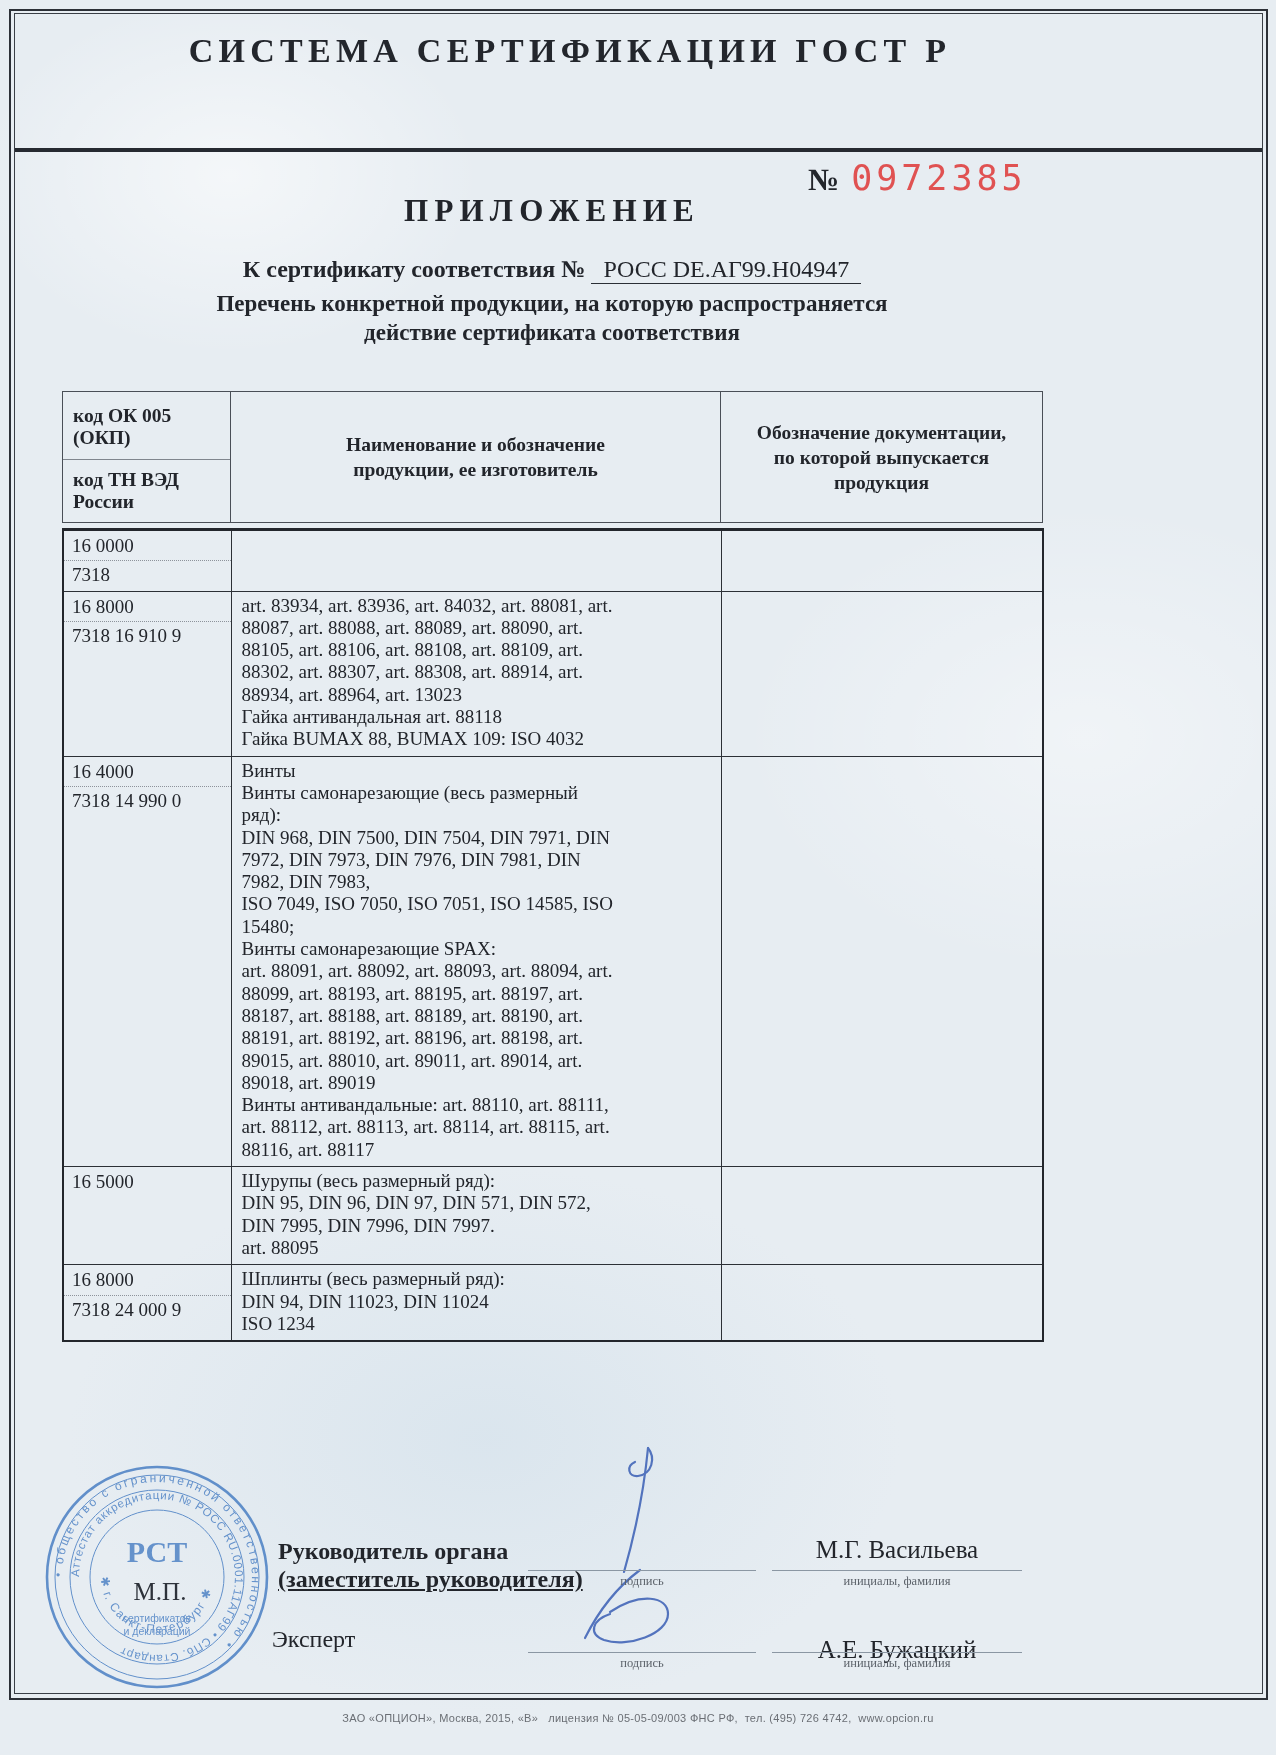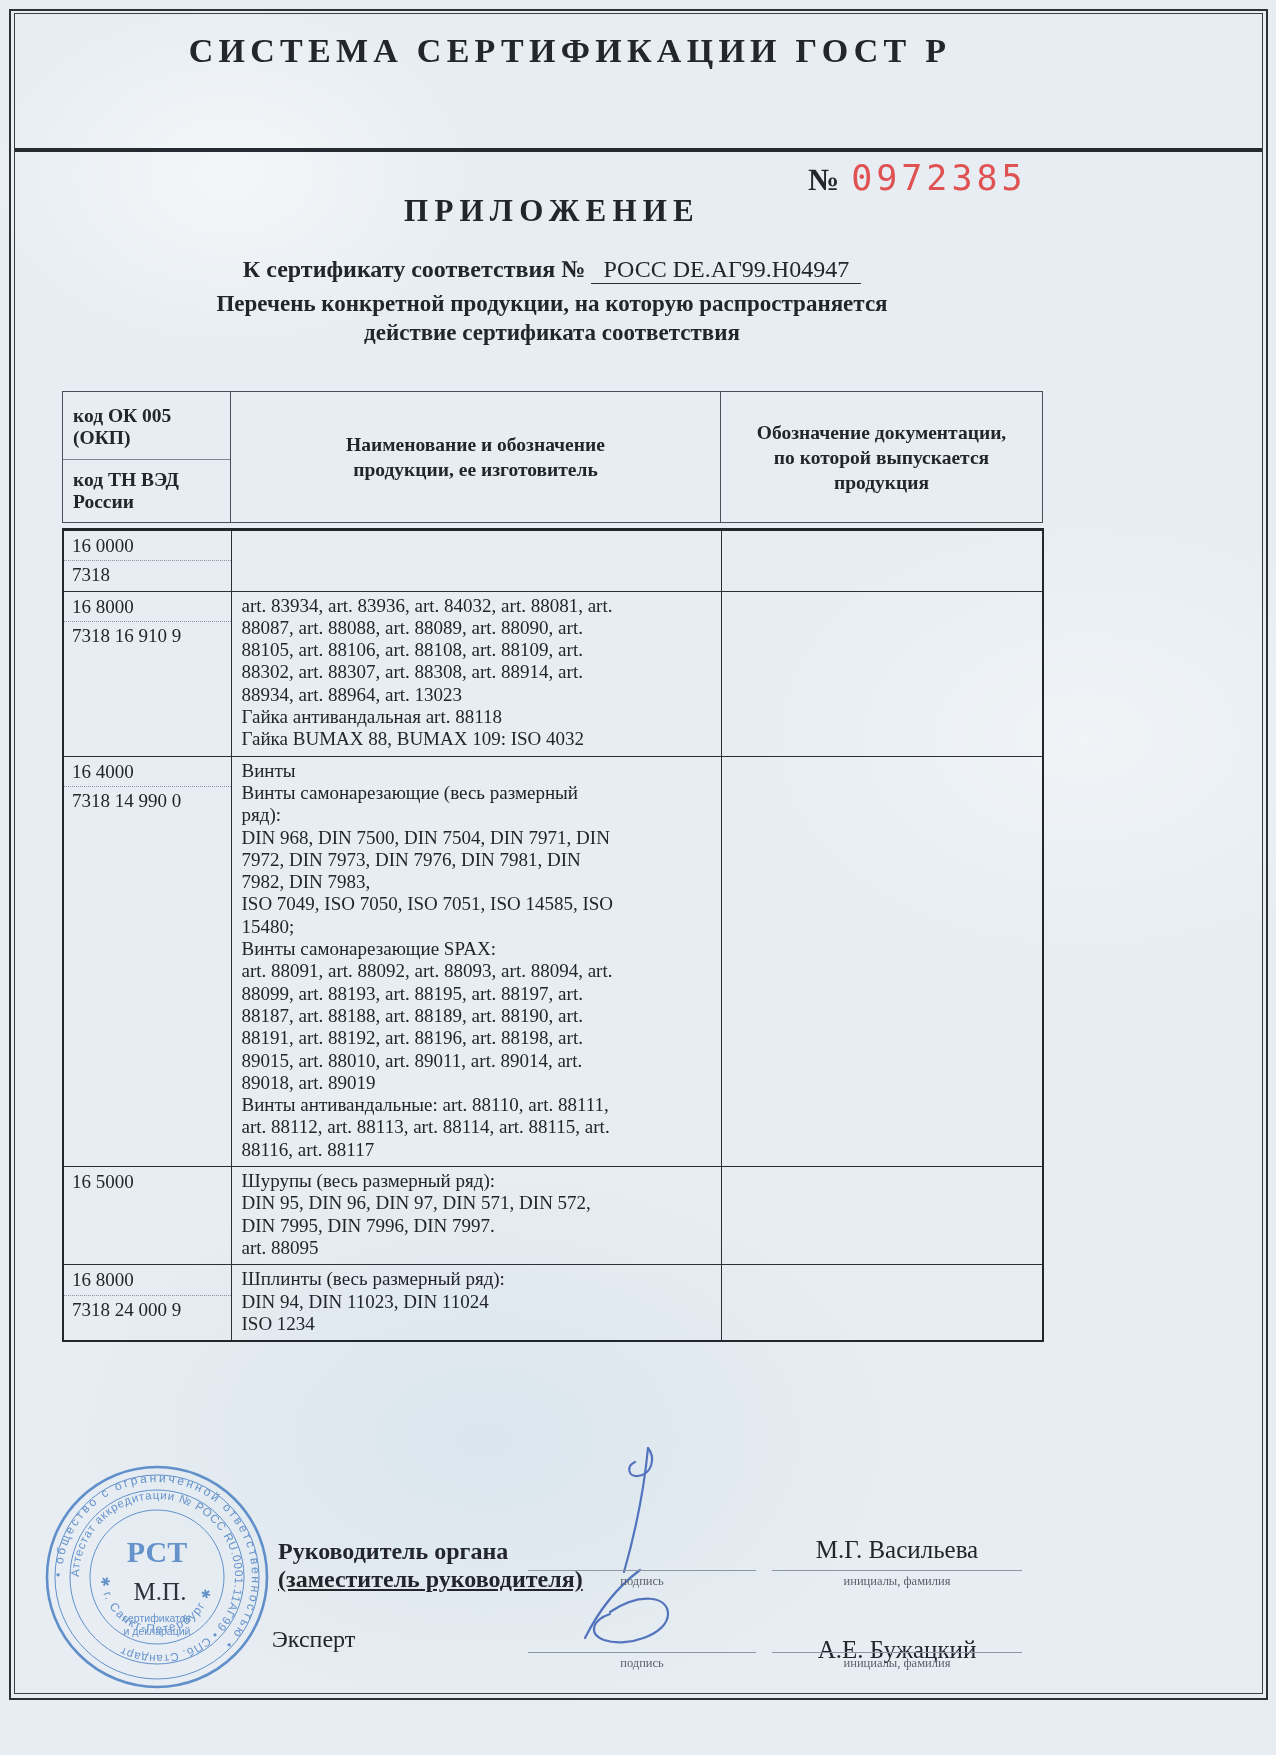--- a/index.html
+++ b/index.html
@@ -256,13 +256,14 @@
   <div class="small-cap sig-cap2">подпись</div>
 
   <div class="name-text name1">М.Г. Васильева</div>
   <div class="name-line1 rule"></div>
   <div class="small-cap name-cap1">инициалы, фамилия</div>
 
   <div class="name-text name2">А.Е. Бужацкий</div>
   <div class="name-line2 rule"></div>
   <div class="small-cap name-cap2">инициалы, фамилия</div>
 
+  <div class="footer-imprint">ЗАО «ОПЦИОН», Москва, 2015, «В»   лицензия № 05-05-09/003 ФНС РФ,  тел. (495) 726 4742,  www.opcion.ru</div>
 </div>
 
 </body></html>

